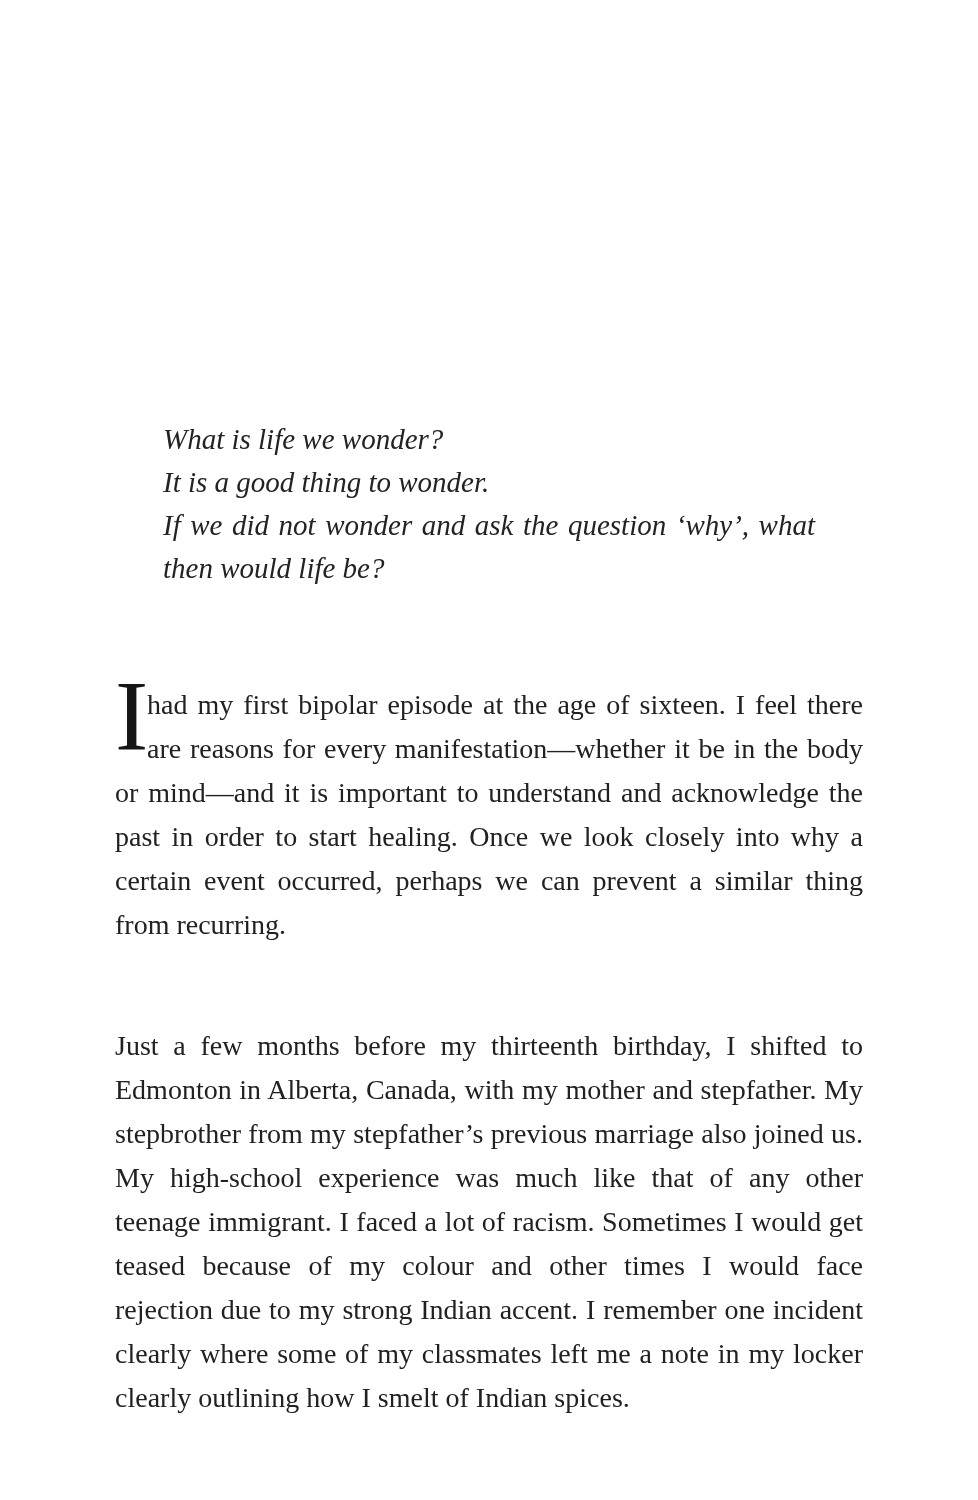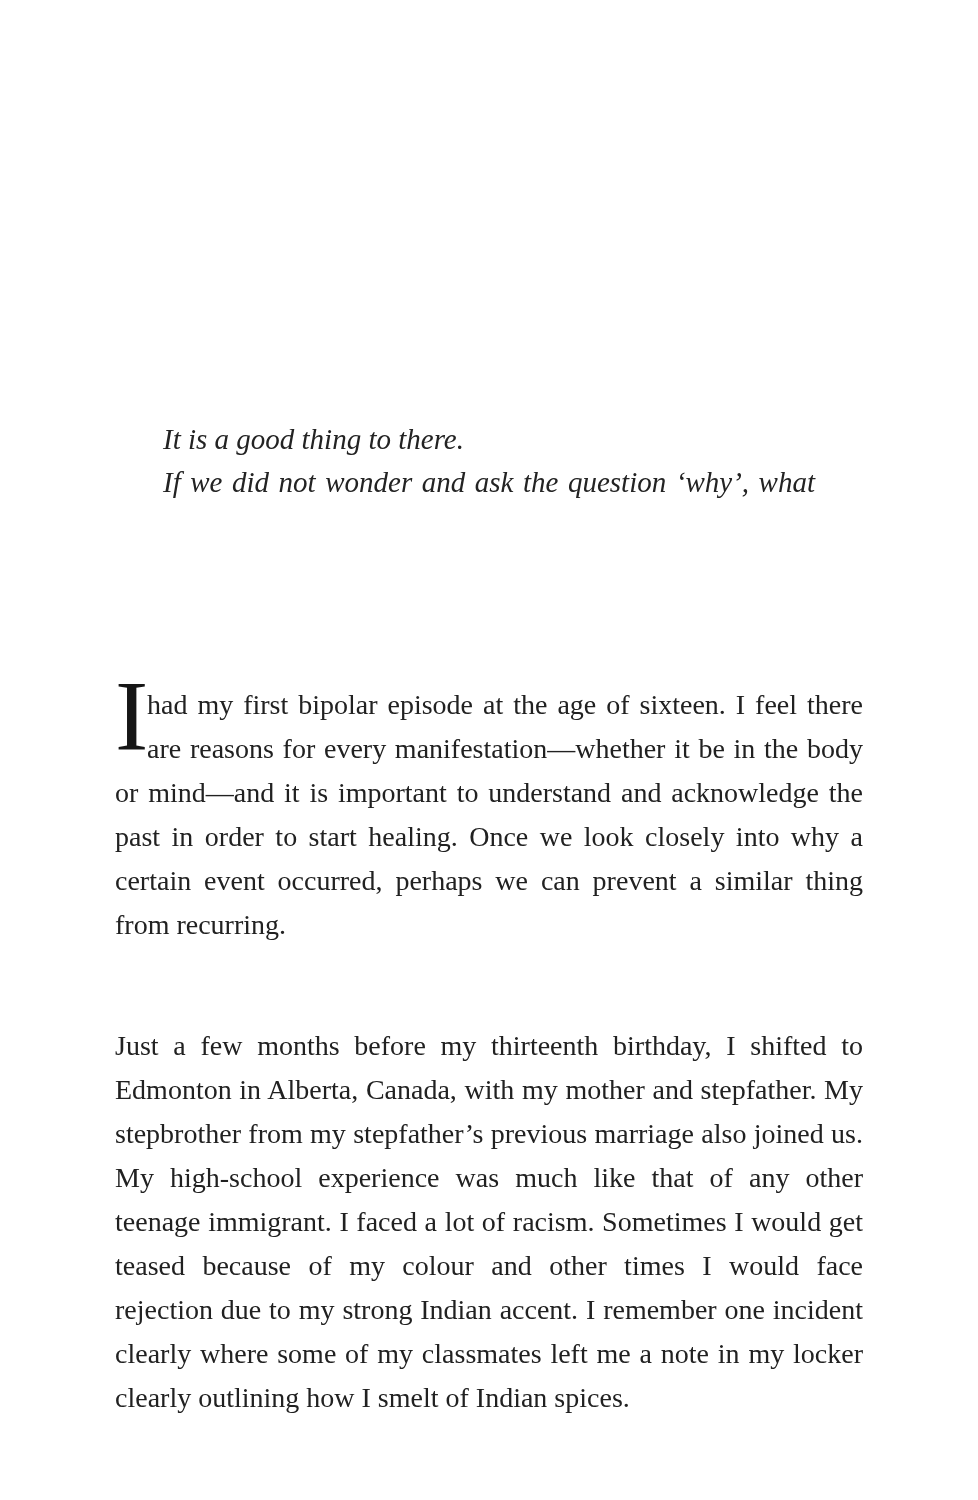--- a/index.html
+++ b/index.html
@@ -62,22 +62,24 @@
     font-weight: 400;
     color: #161616;
   }
 </style>
 </head>
 <body>
 
 <div class="page">
 
   <div class="epigraph">
-    <div class="ep-line">It is a good thing to there.</div>
+    <div class="ep-line">What is life we wonder?</div>
+    <div class="ep-line">It is a good thing to wonder.</div>
     <div class="ep-line ep-justified">If we did not wonder and ask the question ‘why’, what</div>
+    <div class="ep-line">then would life be?</div>
   </div>
 
   <p class="body-para para-1">
     <span class="dropcap">I</span><span>had my first bipolar episode at the age of sixteen. I feel there are reasons for every manifestation—whether it be in the body or mind—and it is important to understand and acknowledge the past in order to start healing. Once we look closely into why a certain event occurred, perhaps we can prevent a similar thing from recurring.</span>
   </p>
 
   <p class="body-para para-2">Just a few months before my thirteenth birthday, I shifted to Edmonton in Alberta, Canada, with my mother and stepfather. My stepbrother from my stepfather’s previous marriage also joined us. My high-school experience was much like that of any other teenage immigrant. I faced a lot of racism. Sometimes I would get teased because of my colour and other times I would face rejection due to my strong Indian accent. I remember one incident clearly where some of my classmates left me a note in my locker clearly outlining how I smelt of Indian spices.</p>
 
 </div>
 

